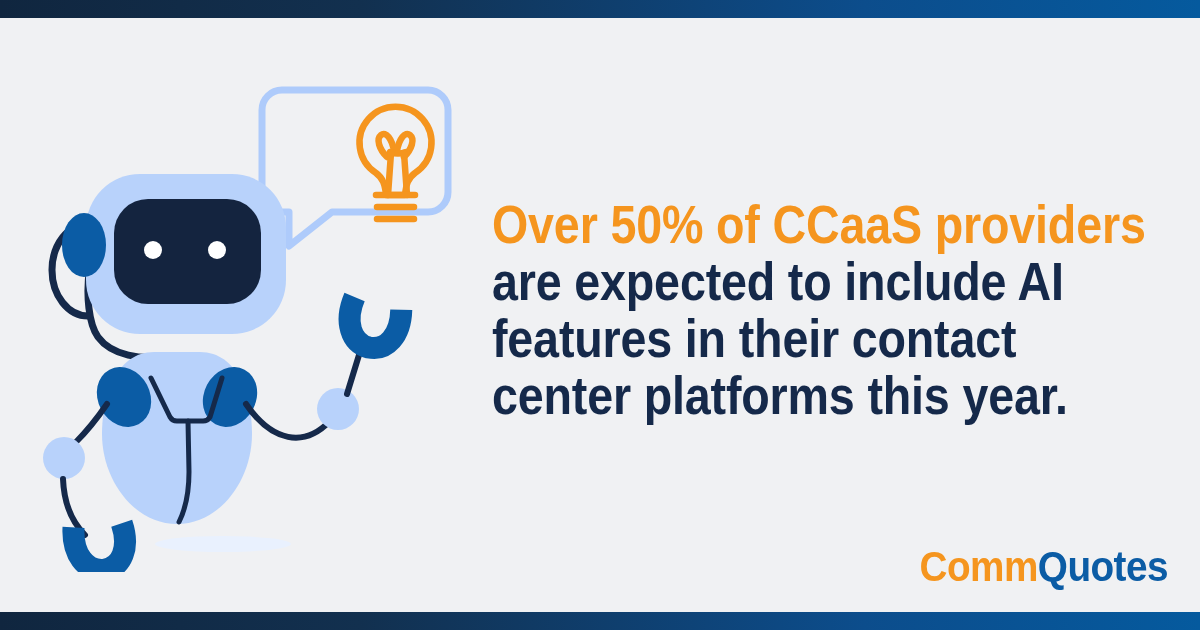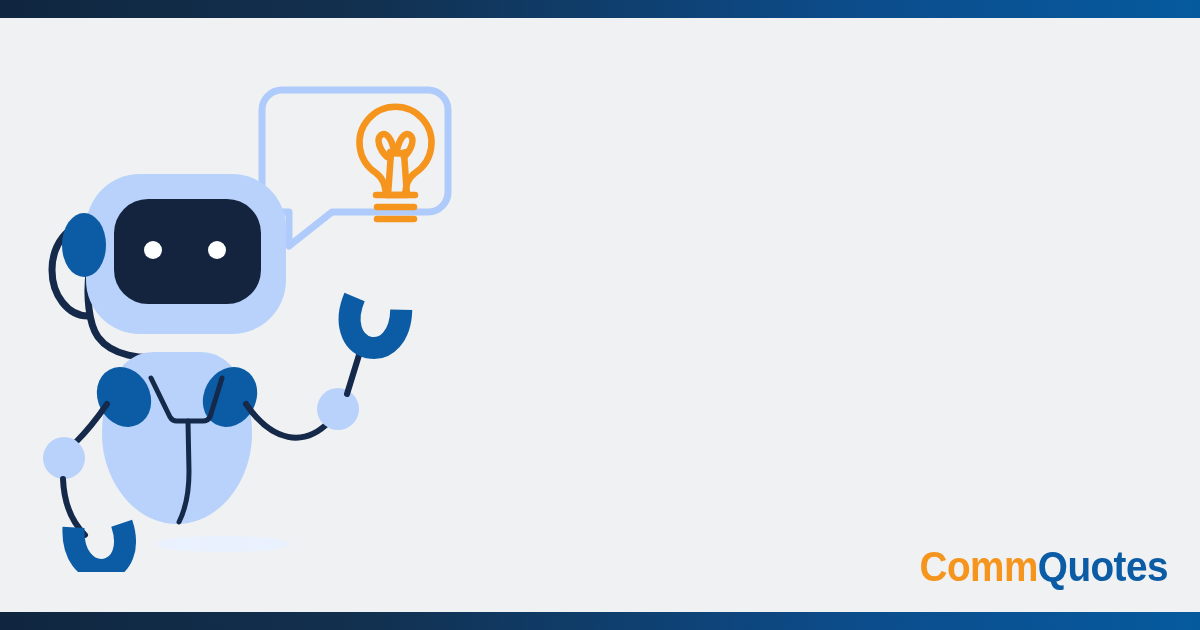--- a/index.html
+++ b/index.html
@@ -138,18 +138,24 @@
       <path d="M315 252 L331 291 L352 283 L337 246" fill="none" stroke="#0b5ca5" stroke-width="0"></path>
       <path d="M313 248 C306 274 316 294 334 296 C352 297 364 280 361 254" fill="none" stroke="#0b5ca5" stroke-width="22" stroke-linecap="butt" transform="rotate(8 336 272)"></path>
 
       <path d="M69 352 C58 368 48 380 38 390" fill="none" stroke="#15294a" stroke-width="6" stroke-linecap="round"></path>
       <circle cx="26" cy="406" r="21" fill="#b8d2fb"></circle>
       <path d="M25 427 C26 452 34 470 47 483" fill="none" stroke="#15294a" stroke-width="6" stroke-linecap="round"></path>
       <path d="M40 470 C33 496 43 516 61 518 C79 519 91 502 88 476" fill="none" stroke="#0b5ca5" stroke-width="22" stroke-linecap="butt" transform="rotate(-12 63 494)"></path>
     </svg>
   </div>
 
+  <div class="headline">
+    <span class="line line-1">Over 50% of CCaaS providers</span>
+    <span class="line line-2">are expected to include AI</span>
+    <span class="line line-3">features in their contact</span>
+    <span class="line line-4">center platforms this year.</span>
+  </div>
 
   <div class="logo"><span class="logo-comm">Comm</span><span class="logo-quotes">Quotes</span></div>
 
   <div class="bar bar-bottom"></div>
 
 </div>
 
 </body></html>

